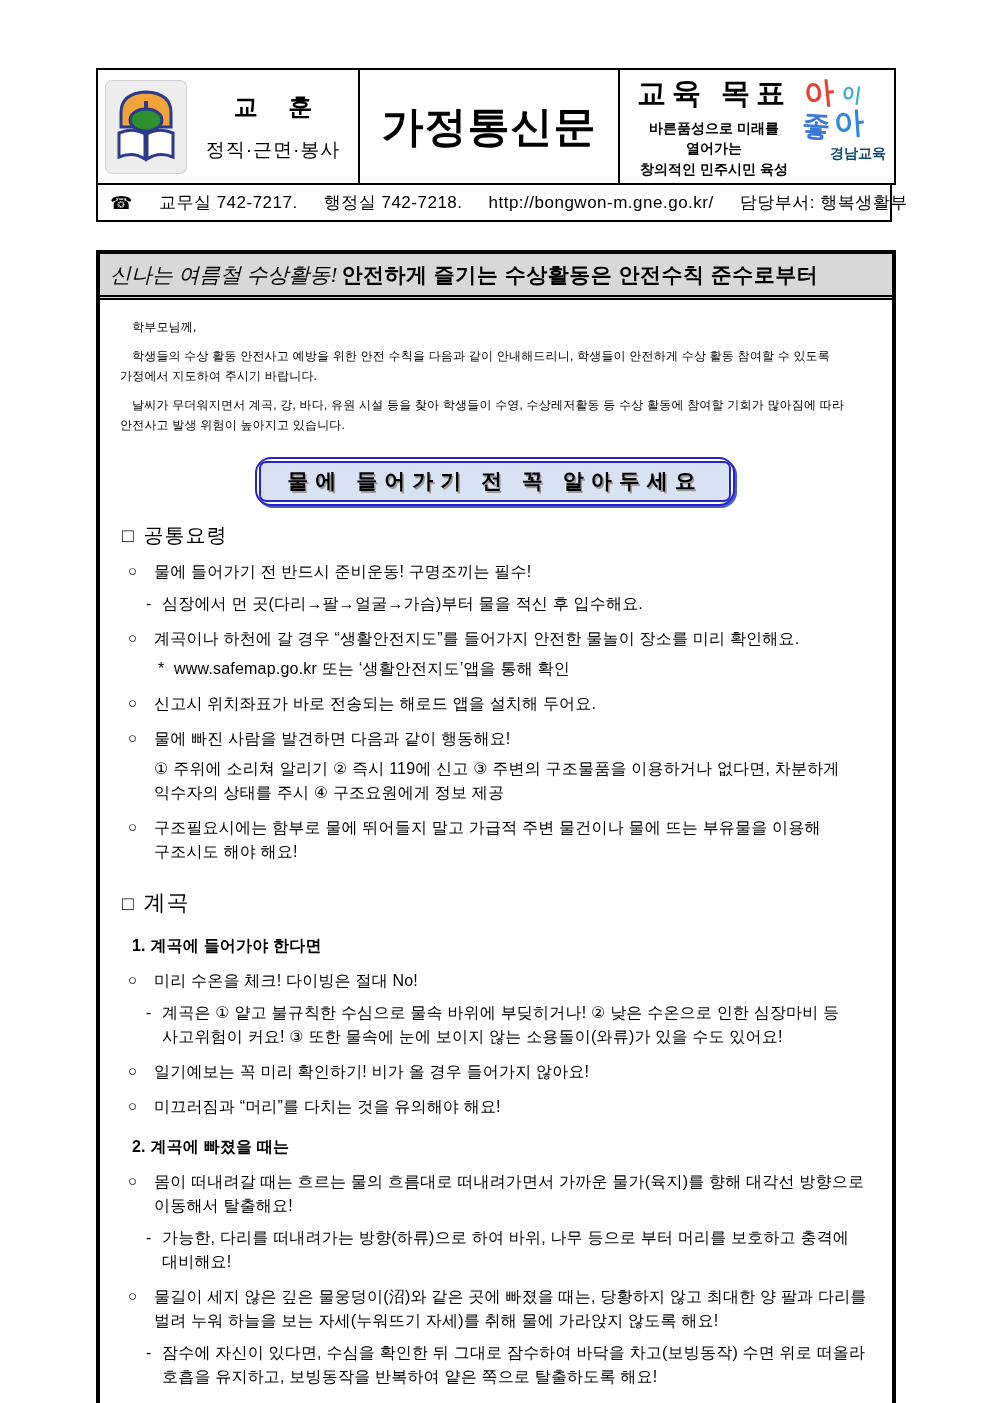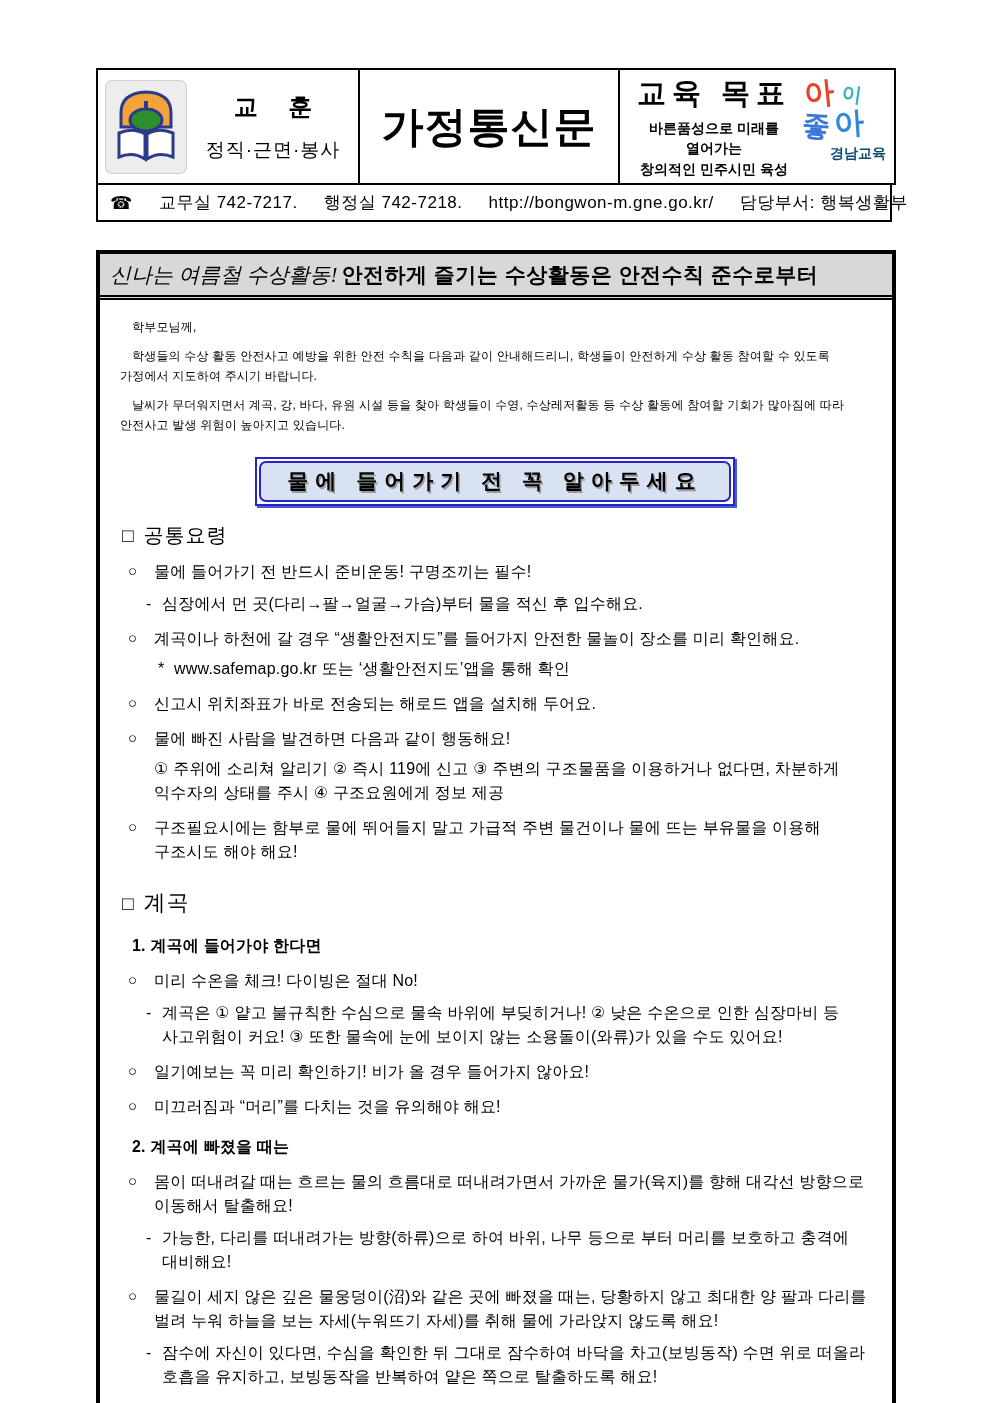--- a/index.html
+++ b/index.html
@@ -42,21 +42,21 @@
   .main-box{margin-top:28px;border:4px solid #000;width:800px;box-sizing:border-box;min-height:1050px;background:#fff;}
   .banner{background:#d8d8d8;border-bottom:5px double #000;padding:7px 10px 6px;display:flex;align-items:baseline;gap:4px;}
   .banner-italic{font-family:"Liberation Serif","DejaVu Serif",serif;font-style:italic;font-size:21px;letter-spacing:0px;white-space:nowrap;}
   .banner-bold{font-size:21px;font-weight:bold;letter-spacing:0.5px;white-space:nowrap;}
 
   .content{padding:14px 22px 20px 20px;}
   .intro p{margin:4px 0 10px;font-size:12px;line-height:1.62;text-indent:12px;letter-spacing:0.2px;word-break:keep-all;}
 
   
   .callout-wrap{display:flex;justify-content:center;margin:22px 0 14px;}
-  .callout{border:2px solid #2525c8;border-radius:0;padding:2px;background:#fff;box-shadow:2px 2px 0 #4a5ad0;}
+  .callout{border:2px solid #2525c8;border-radius:16px;padding:2px;background:#fff;box-shadow:2px 2px 0 #4a5ad0;}
   .callout-inner{border:2px solid #2525c8;border-radius:7px;background:#d9e2f3;padding:4px 26px 5px;}
   .callout-text{font-size:21px;font-weight:bold;letter-spacing:7px;text-shadow:1.5px 1.5px 0 #9a9a9a;}
 
   
   .section-head{display:flex;align-items:center;gap:10px;margin:16px 0 8px 2px;}
   .sq{font-size:19px;line-height:1;}
   .sec-title-0{font-size:20px;letter-spacing:1px;}
   .sec-title-1{font-size:22px;font-weight:normal;letter-spacing:1px;}
   .sec1 .section-head{margin-top:24px;}
 

